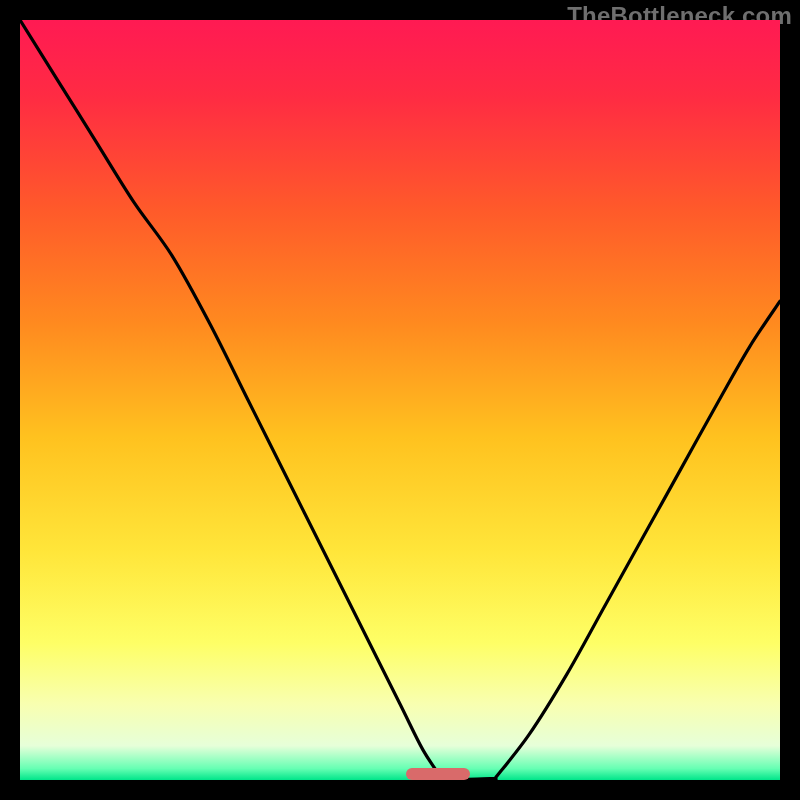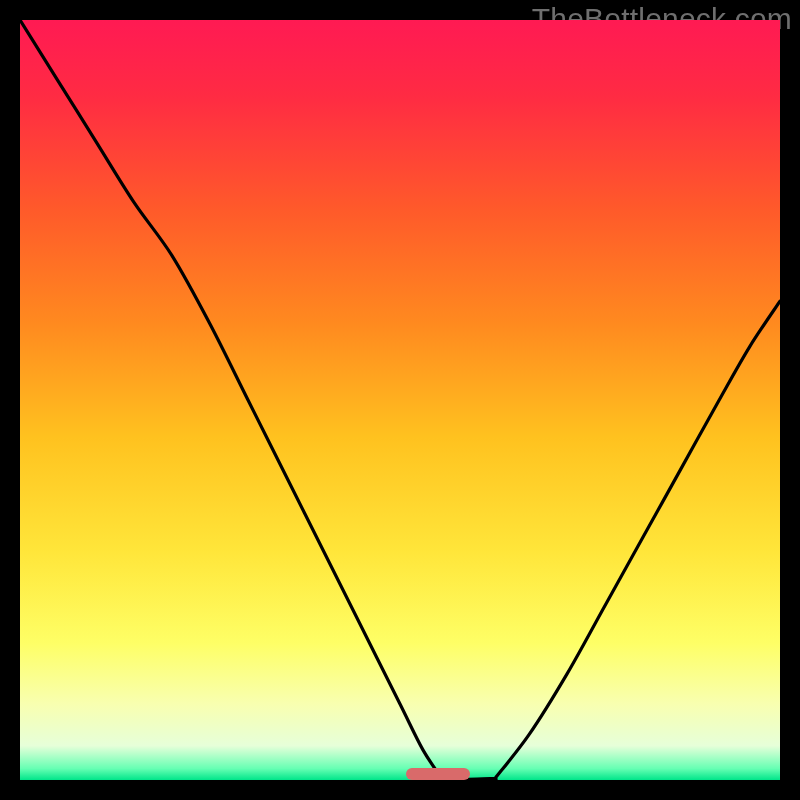--- a/index.html
+++ b/index.html
@@ -45,22 +45,22 @@
     position: absolute;
     height: 12px;
     border-radius: 6px;
     background: #d96a6a;
   }
   .watermark {
     position: absolute;
     top: 2px;
     right: 8px;
     color: #6f6f6f;
-    font-size: 30px;
-    font-weight: 400;
+    font-size: 24px;
+    font-weight: 700;
     letter-spacing: 0.2px;
     user-select: none;
   }
 </style>
 </head>
 <body>
 
 <div class="frame">
 
   <div class="watermark">TheBottleneck.com</div>

